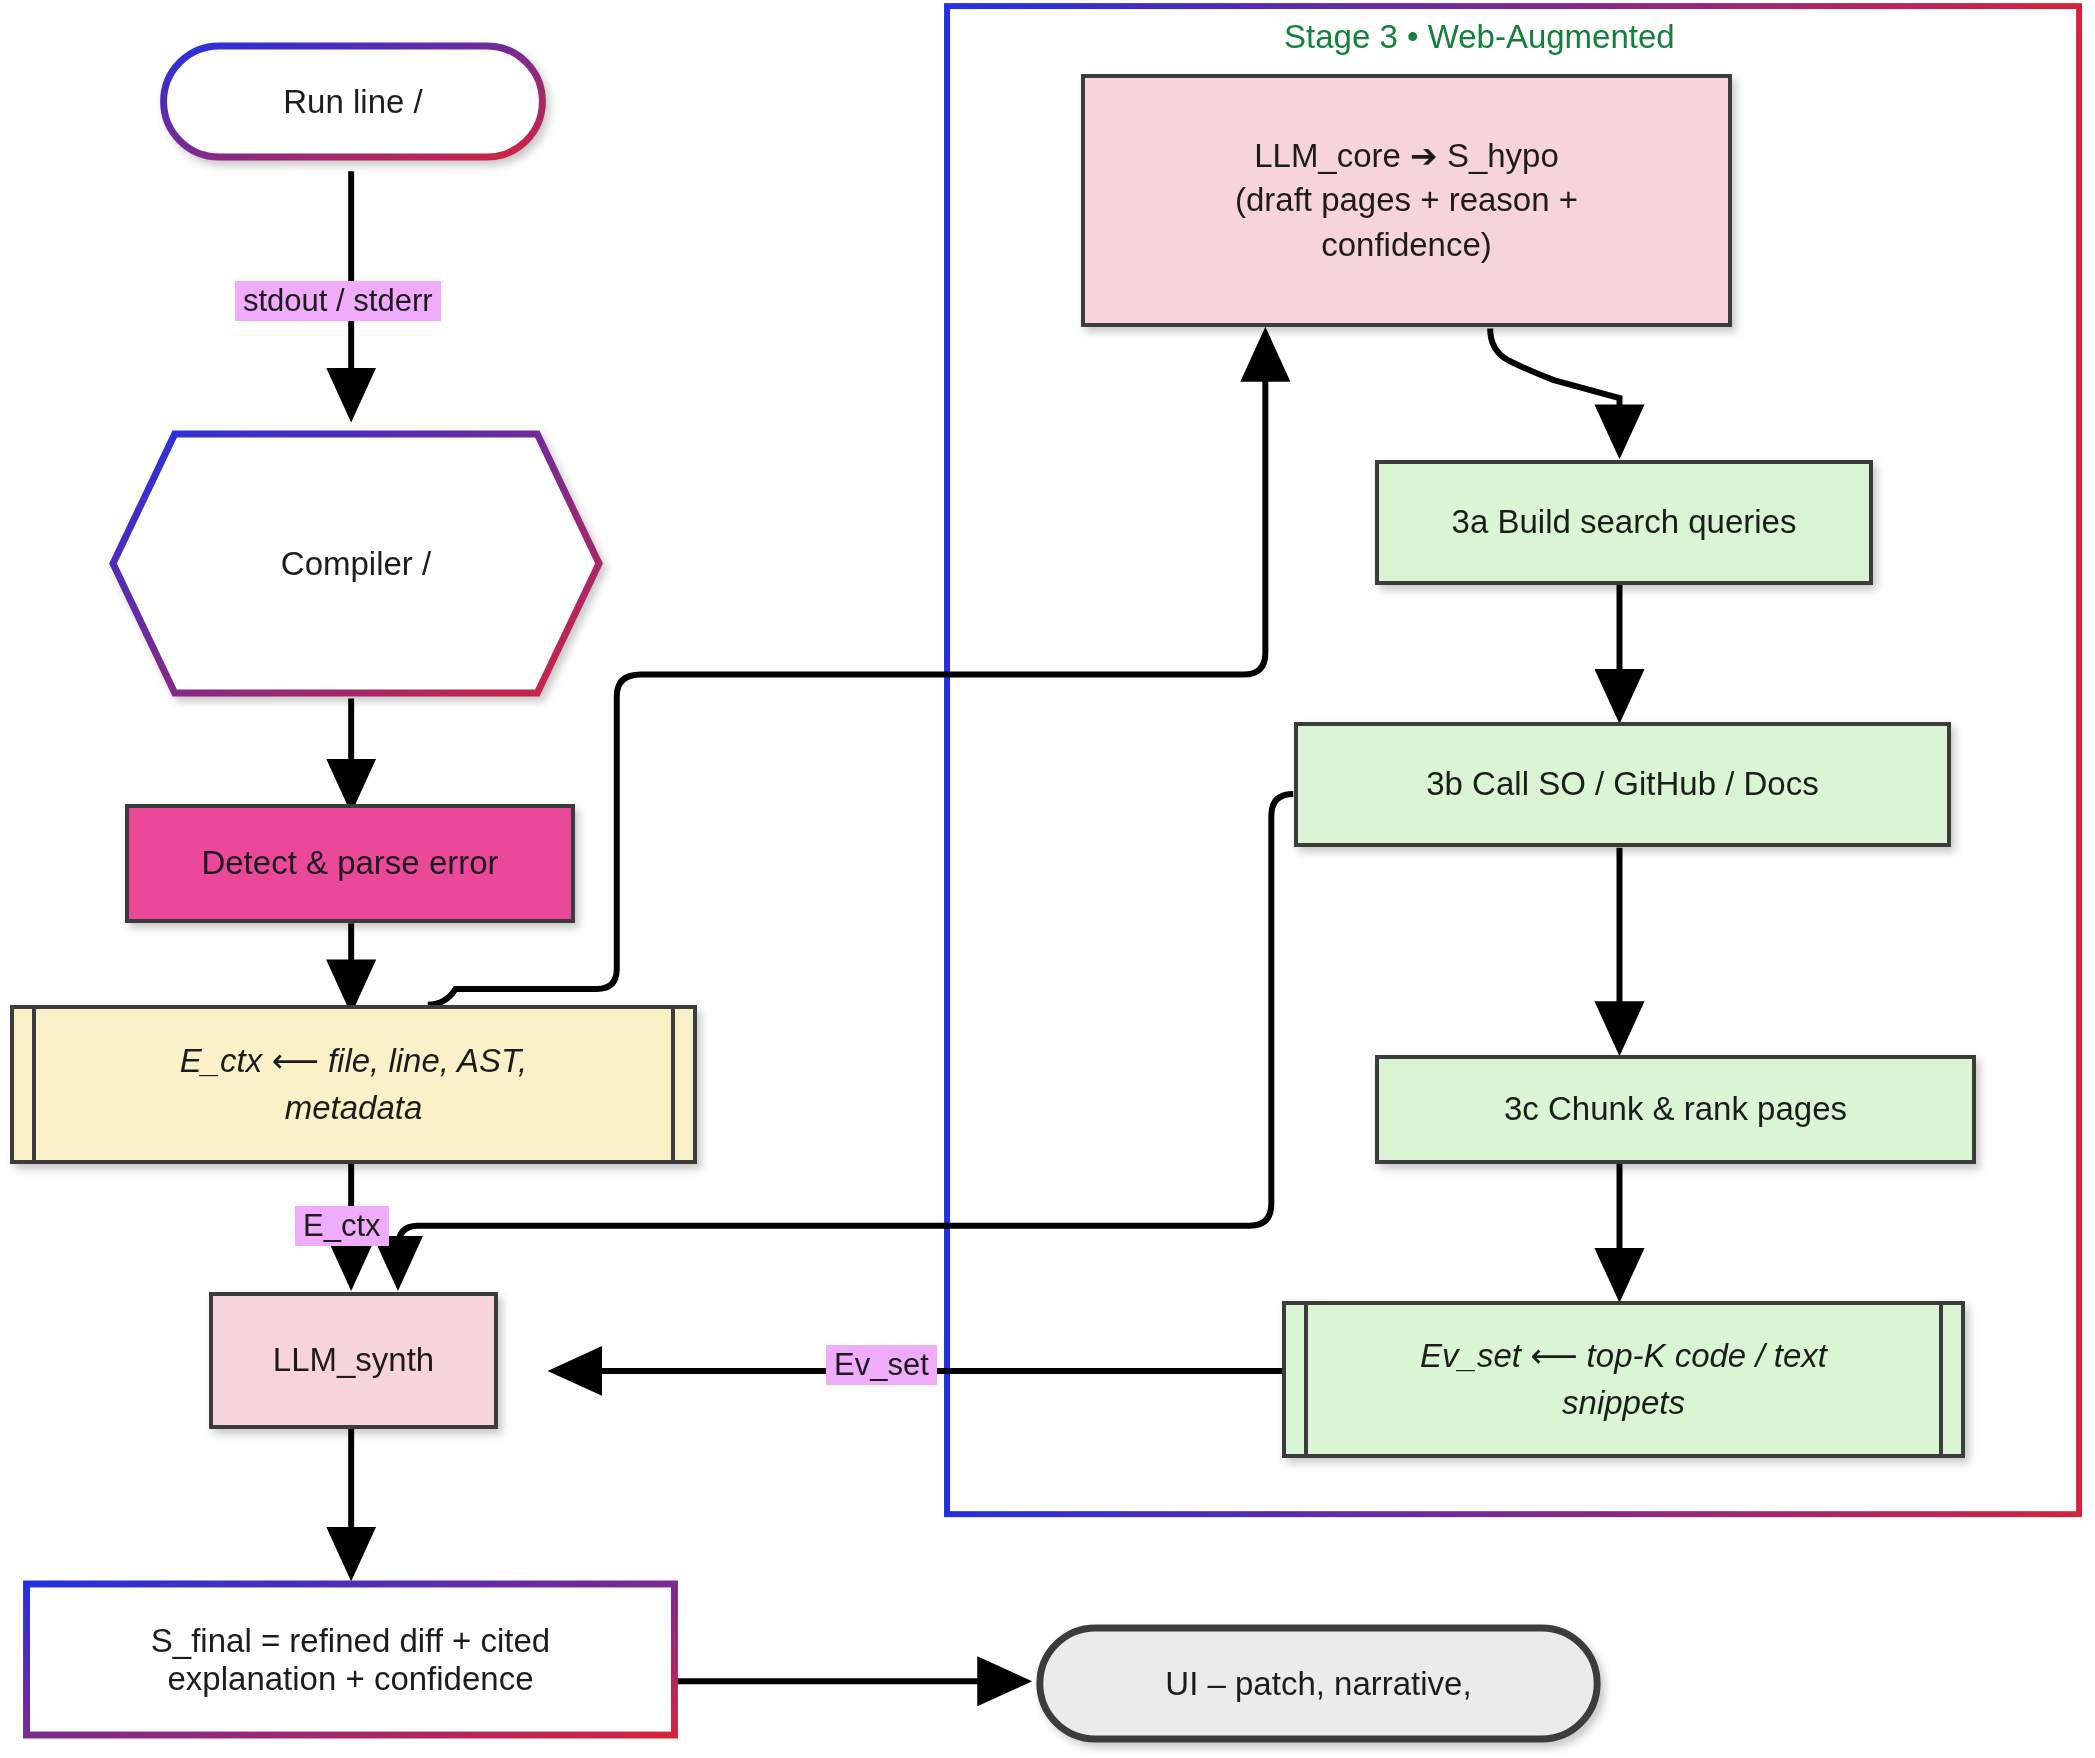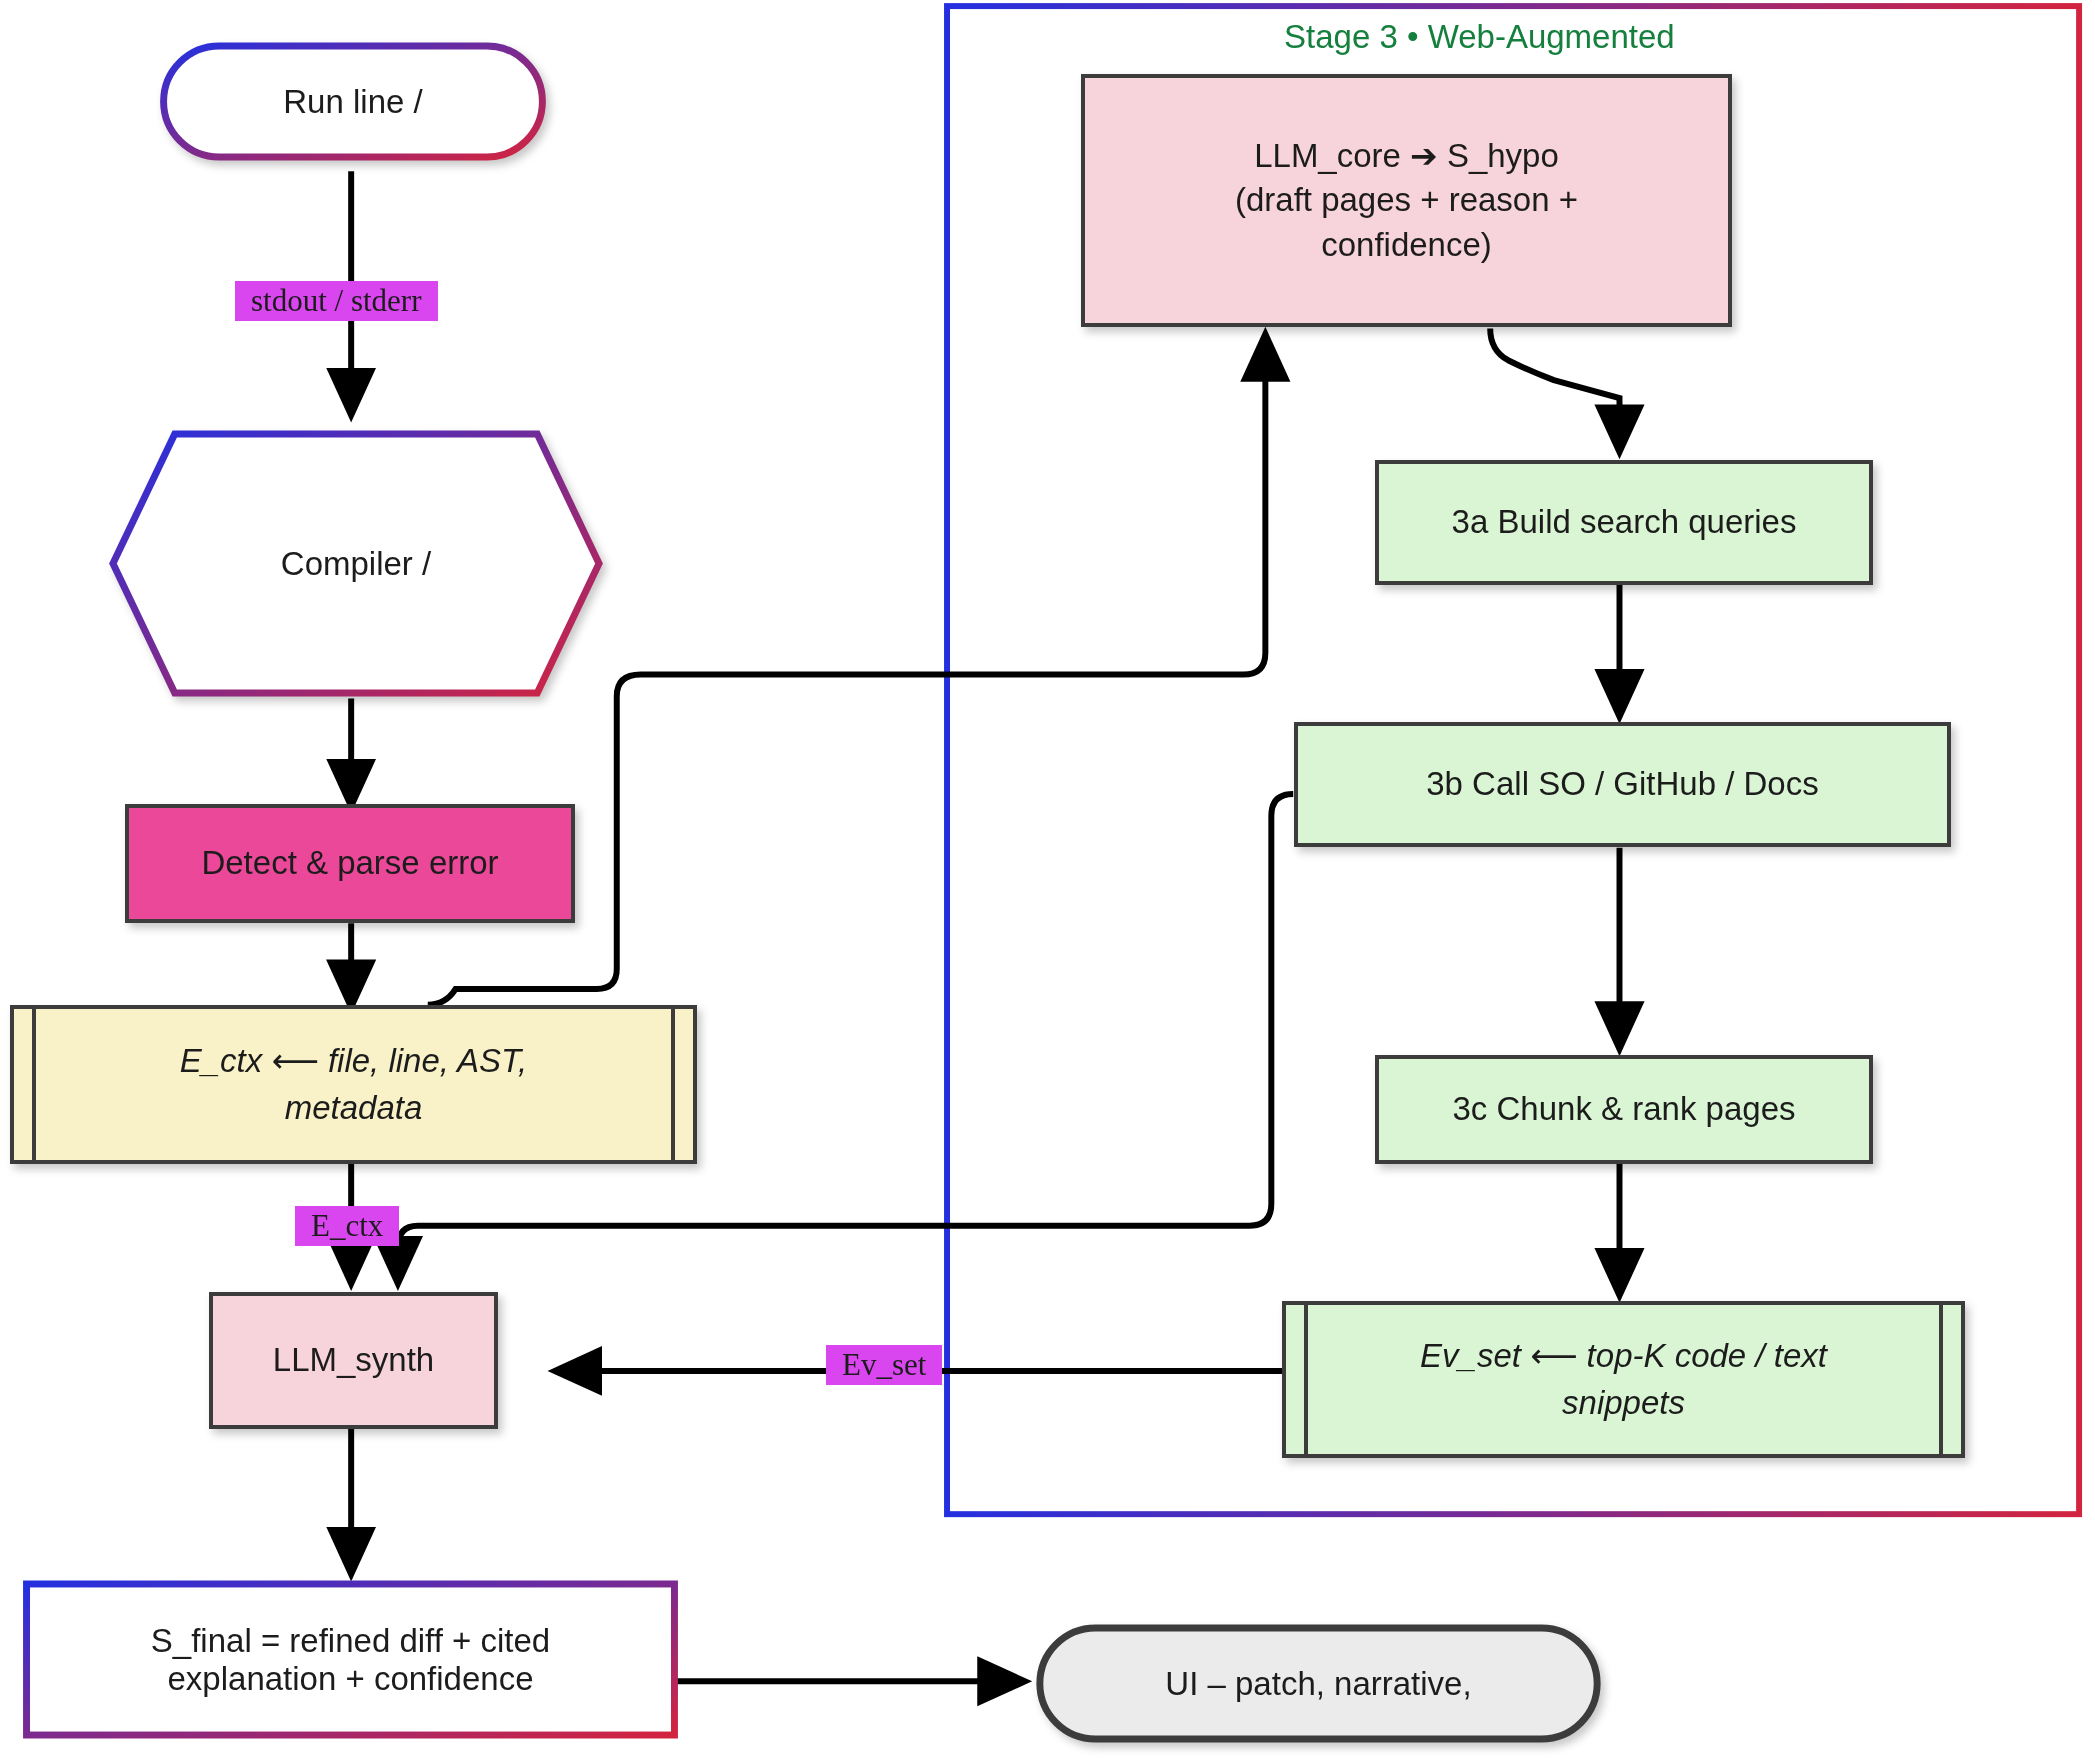--- a/index.html
+++ b/index.html
@@ -25,21 +25,21 @@
   
   .subr{position:absolute;border:4px solid #3c3c3c;box-sizing:border-box;display:flex;align-items:center;
         justify-content:center;text-align:center;font-style:italic;color:#1c1c1c;line-height:1.4;}
   .subr.yellow{background:#f9f2c8;}
   .subr.green{background:#d9f5d3;}
   .subr::before,.subr::after{content:"";position:absolute;top:0;bottom:0;width:4px;background:#3c3c3c;}
   .subr::before{left:18px;}
   .subr::after{right:18px;}
 
   
-  .elabel{position:absolute;background:#d946ef;color:#1c1c1c;padding:2px 16px;white-space:nowrap;z-index:5;font-family:Liberation Serif, serif;}
+  .elabel{position:absolute;background:#f0abfc;color:#1c1c1c;padding:2px 8px;white-space:nowrap;z-index:5;}
 
   .title{position:absolute;color:#15803d;white-space:nowrap;}
 </style>
 </head>
 <body>
 
 <div id="stage">
 
   <svg id="wires" viewBox="0 0 2106 1767">
     <defs>
@@ -143,21 +143,21 @@
   </div>
 
   <div class="node proc green shadow" style="left:1375px;top:460px;width:498px;height:125px;font-size:33px;">
     <span>3a Build search queries</span>
   </div>
 
   <div class="node proc green shadow" style="left:1294px;top:722px;width:657px;height:125px;font-size:33px;">
     <span>3b Call SO / GitHub / Docs</span>
   </div>
 
-  <div class="node proc green shadow" style="left:1375px;top:1055px;width:498px;height:109px;font-size:33px;">
+  <div class="node proc green shadow" style="left:1375px;top:1055px;width:601px;height:109px;font-size:33px;">
     <span>3c Chunk &amp; rank pages</span>
   </div>
 
   <div class="subr green shadow" style="left:1282px;top:1301px;width:683px;height:157px;font-size:33px;">
     <div style="padding:0 40px;">
       <div>Ev_set ⟵ top-K code / text</div>
       <div>snippets</div>
     </div>
   </div>
 

